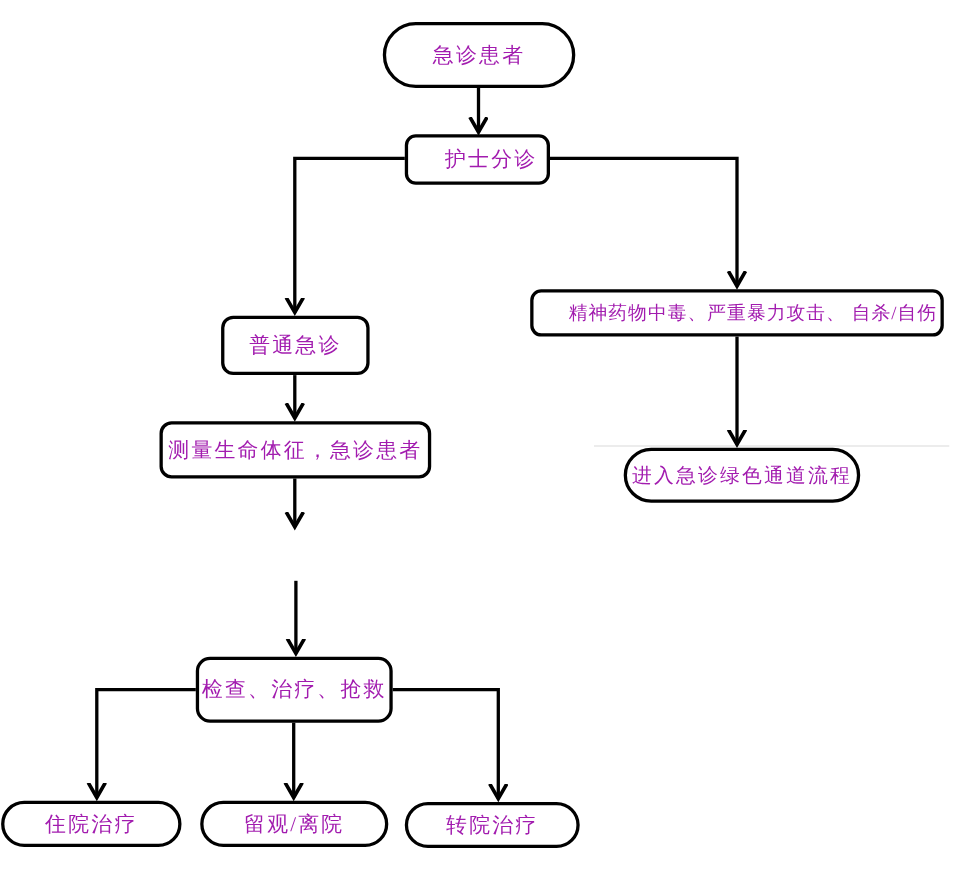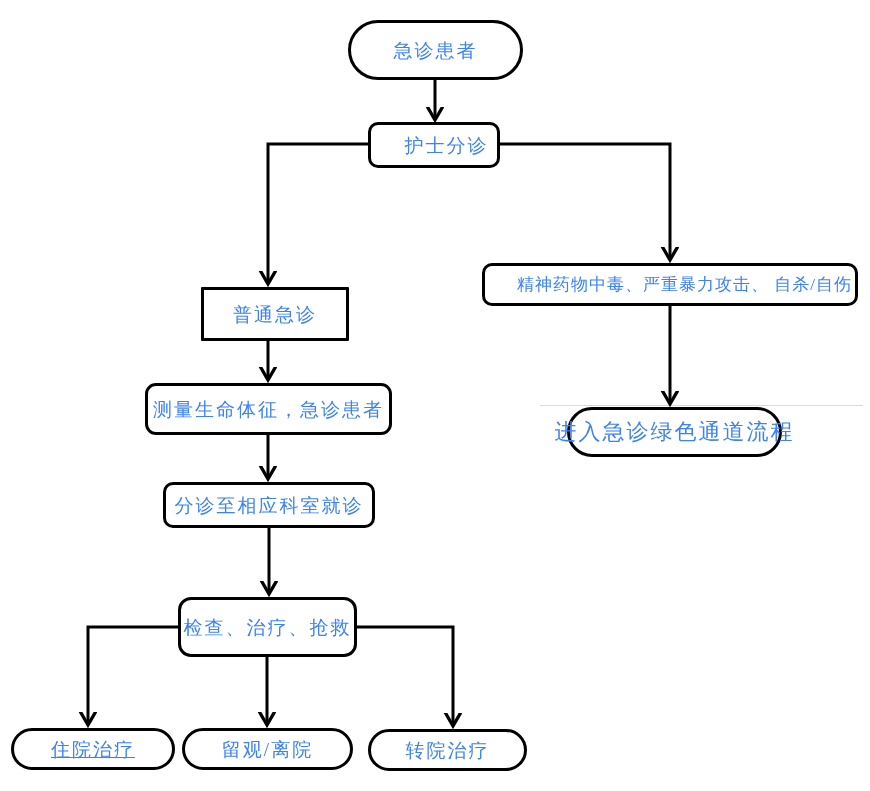--- a/index.html
+++ b/index.html
@@ -34,40 +34,40 @@
   }
   .node {
     position: absolute;
     box-sizing: border-box;
     background: #ffffff;
     border: 3px solid #000000;
     display: flex;
     align-items: center;
     justify-content: center;
     text-align: center;
-    color: #3b82f6;
+    color: #a21caf;
     font-size: 19px;
     letter-spacing: 2px;
     white-space: nowrap;
     line-height: 1;
   }
   
   .n-start        { left: 348px; top: 20px;  width: 175px; height: 60px; border-radius: 30px; }
   .n-triage       { left: 368px; top: 122px; width: 132px; height: 46px; border-radius: 10px; padding-left: 25px; }
-  .n-ordinary     { left: 201px; top: 287px; width: 148px; height: 54px; border-radius: 1px; }
+  .n-ordinary     { left: 201px; top: 287px; width: 135px; height: 54px; border-radius: 11px; }
   .n-vitals       { left: 145px; top: 383px; width: 247px; height: 52px; border-radius: 11px; }
   .n-department   { left: 163px; top: 482px; width: 212px; height: 46px; border-radius: 10px; }
   .n-treatment    { left: 178px; top: 597px; width: 179px; height: 60px; border-radius: 13px; }
-  .n-hospitalize  { left: 11px;   top: 728px; width: 164px; height: 42px; border-radius: 21px; text-decoration: underline; }
+  .n-hospitalize  { left: 1px;   top: 728px; width: 164px; height: 42px; border-radius: 21px; }
   .n-observe      { left: 182px; top: 728px; width: 171px; height: 42px; border-radius: 21px; text-align: center; }
   .n-transfer     { left: 368px; top: 729px; width: 159px; height: 42px; border-radius: 21px; }
   .n-psychiatric  { left: 482px; top: 263px; width: 376px; height: 43px; border-radius: 10px;
                     font-size: 17px; letter-spacing: 1px; padding-left: 29px; }
   .n-green        { left: 567px; top: 407px; width: 215px; height: 50px; border-radius: 25px;
-                    font-size: 22px; letter-spacing: 2px; }
+                    font-size: 18px; letter-spacing: 2px; }
   .node .label {
     display: inline-block;
   }
 </style>
 </head>
 <body>
 
 <div class="canvas">
 
   <svg class="connectors" width="870" height="791" viewBox="0 0 870 791" xmlns="http://www.w3.org/2000/svg">
@@ -100,23 +100,20 @@
   </div>
 
   <div class="node n-ordinary">
     <span class="label">普通急诊</span>
   </div>
 
   <div class="node n-vitals">
     <span class="label">测量生命体征，急诊患者</span>
   </div>
 
-  <div class="node n-department">
-    <span class="label">分诊至相应科室就诊</span>
-  </div>
 
   <div class="node n-treatment">
     <span class="label">检查、治疗、抢救</span>
   </div>
 
   <div class="node n-hospitalize">
     <span class="label">住院治疗</span>
   </div>
 
   <div class="node n-observe">

